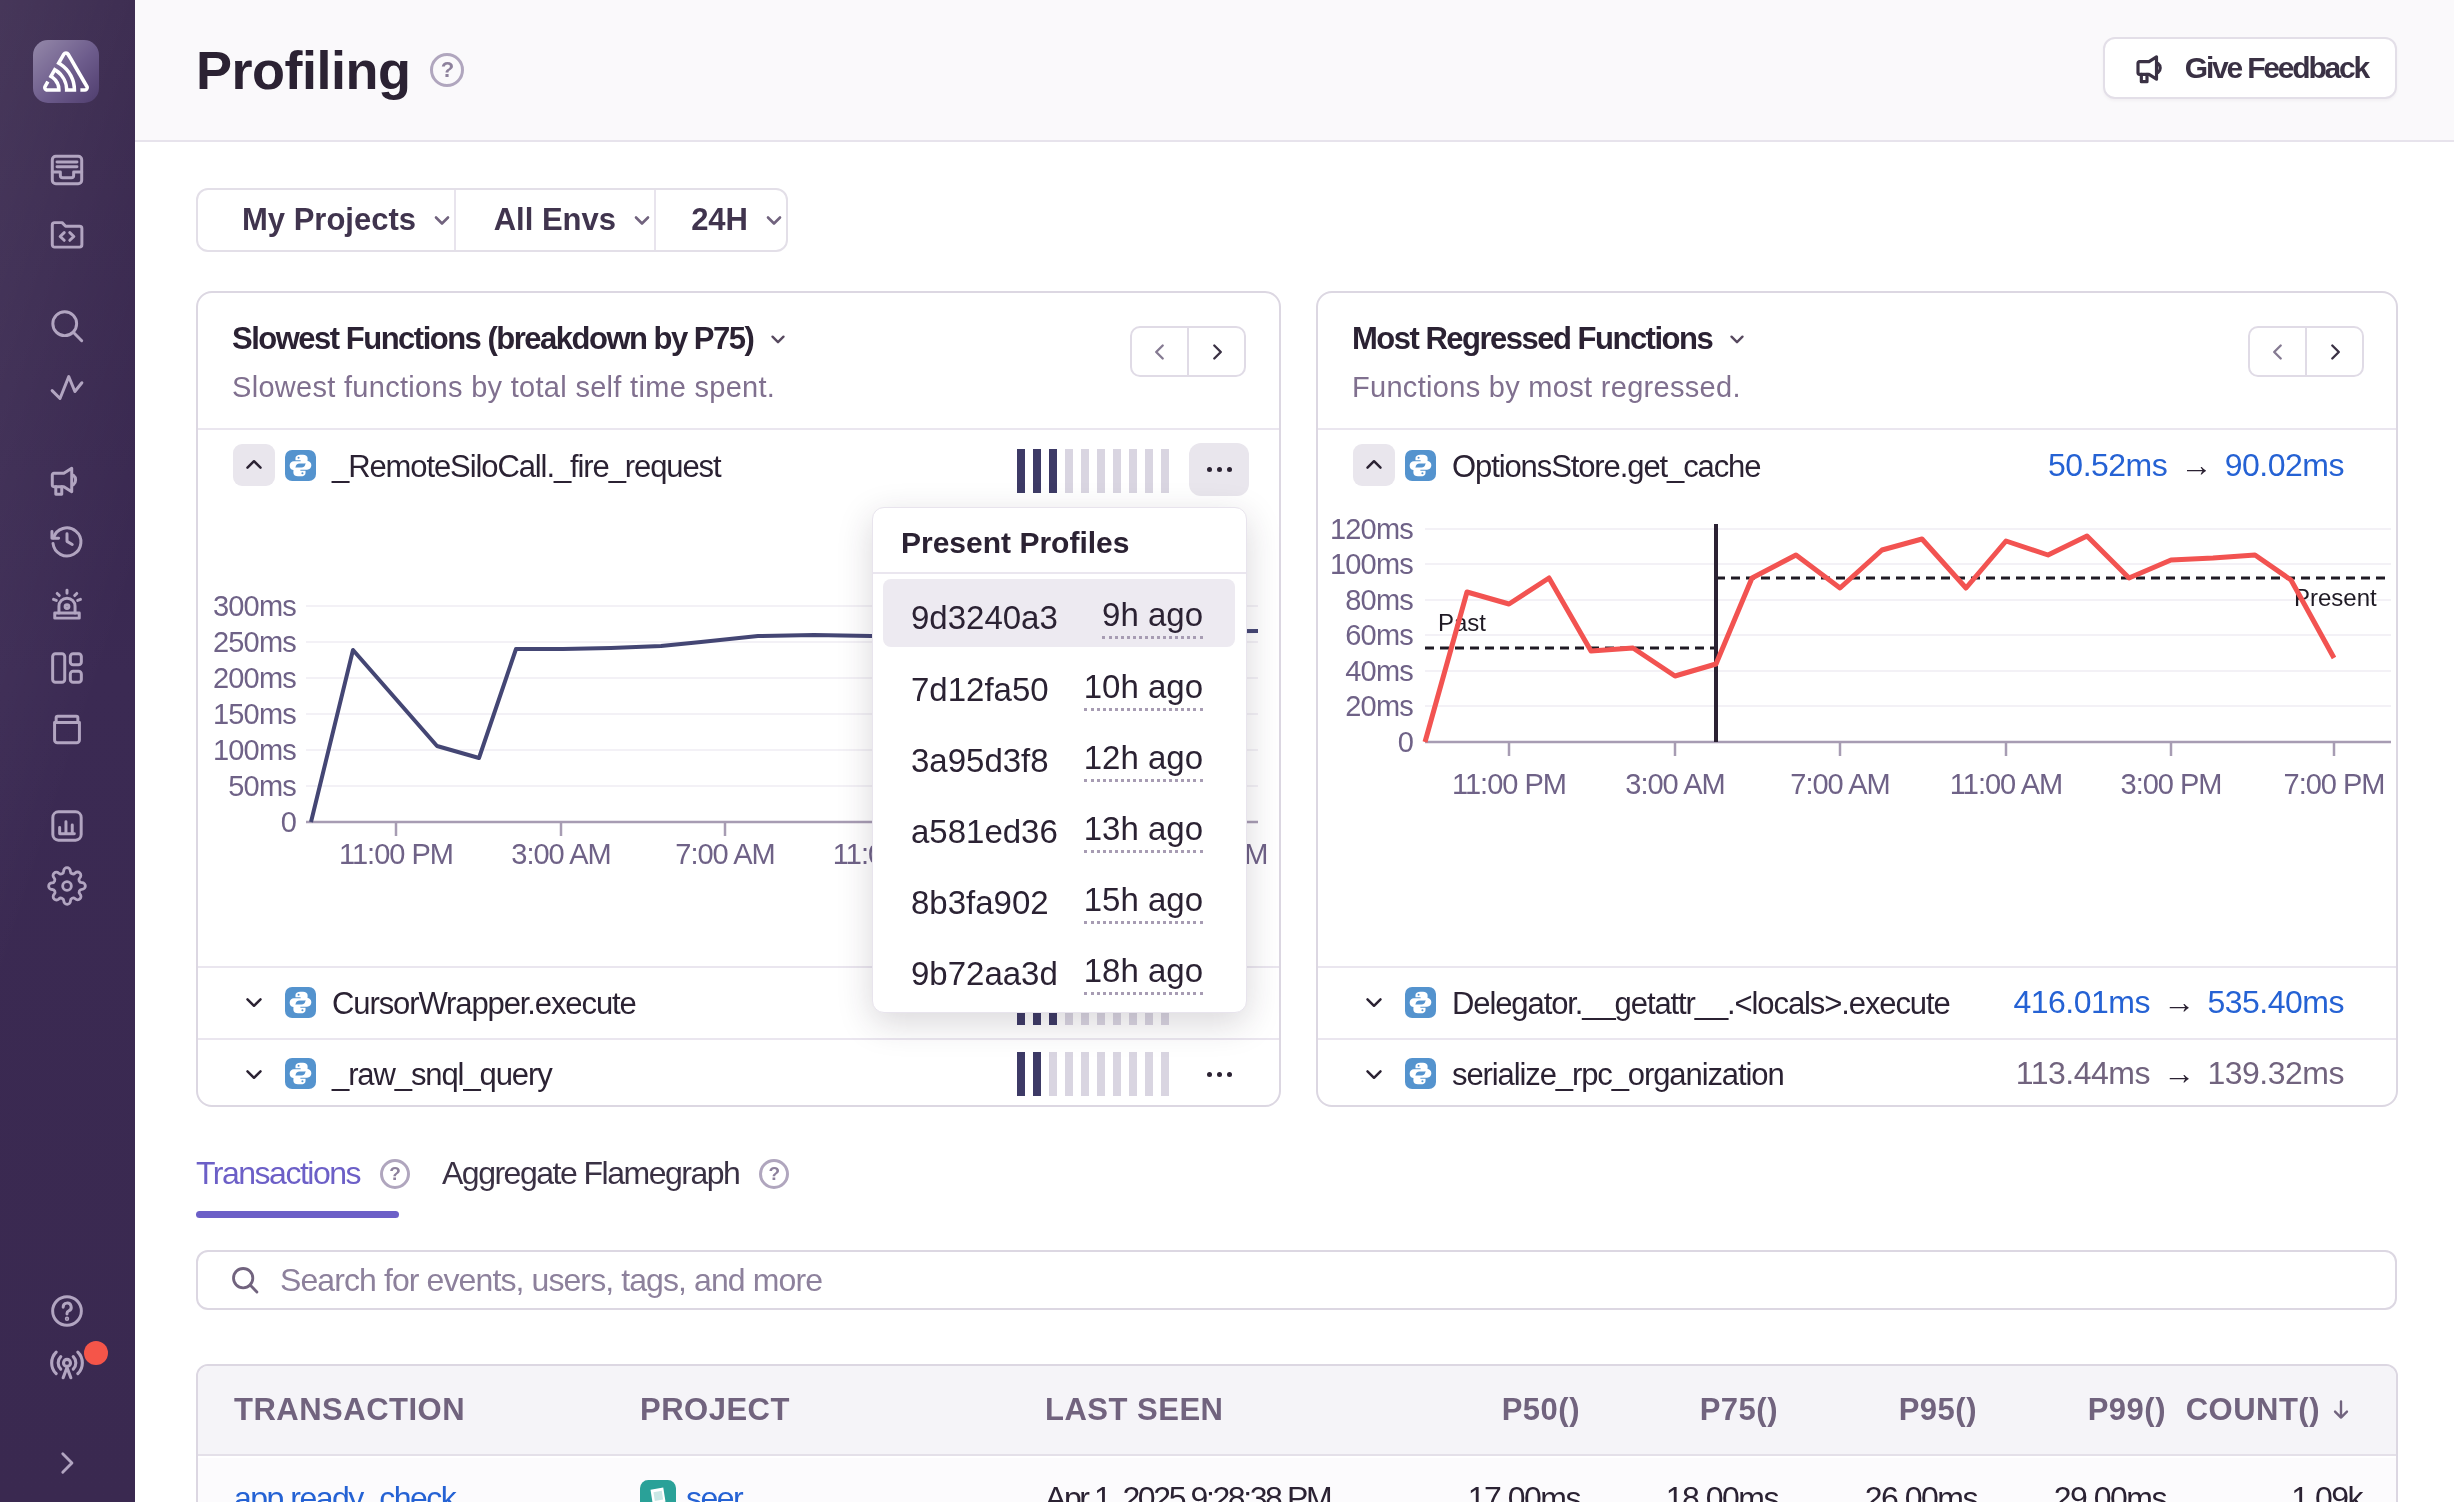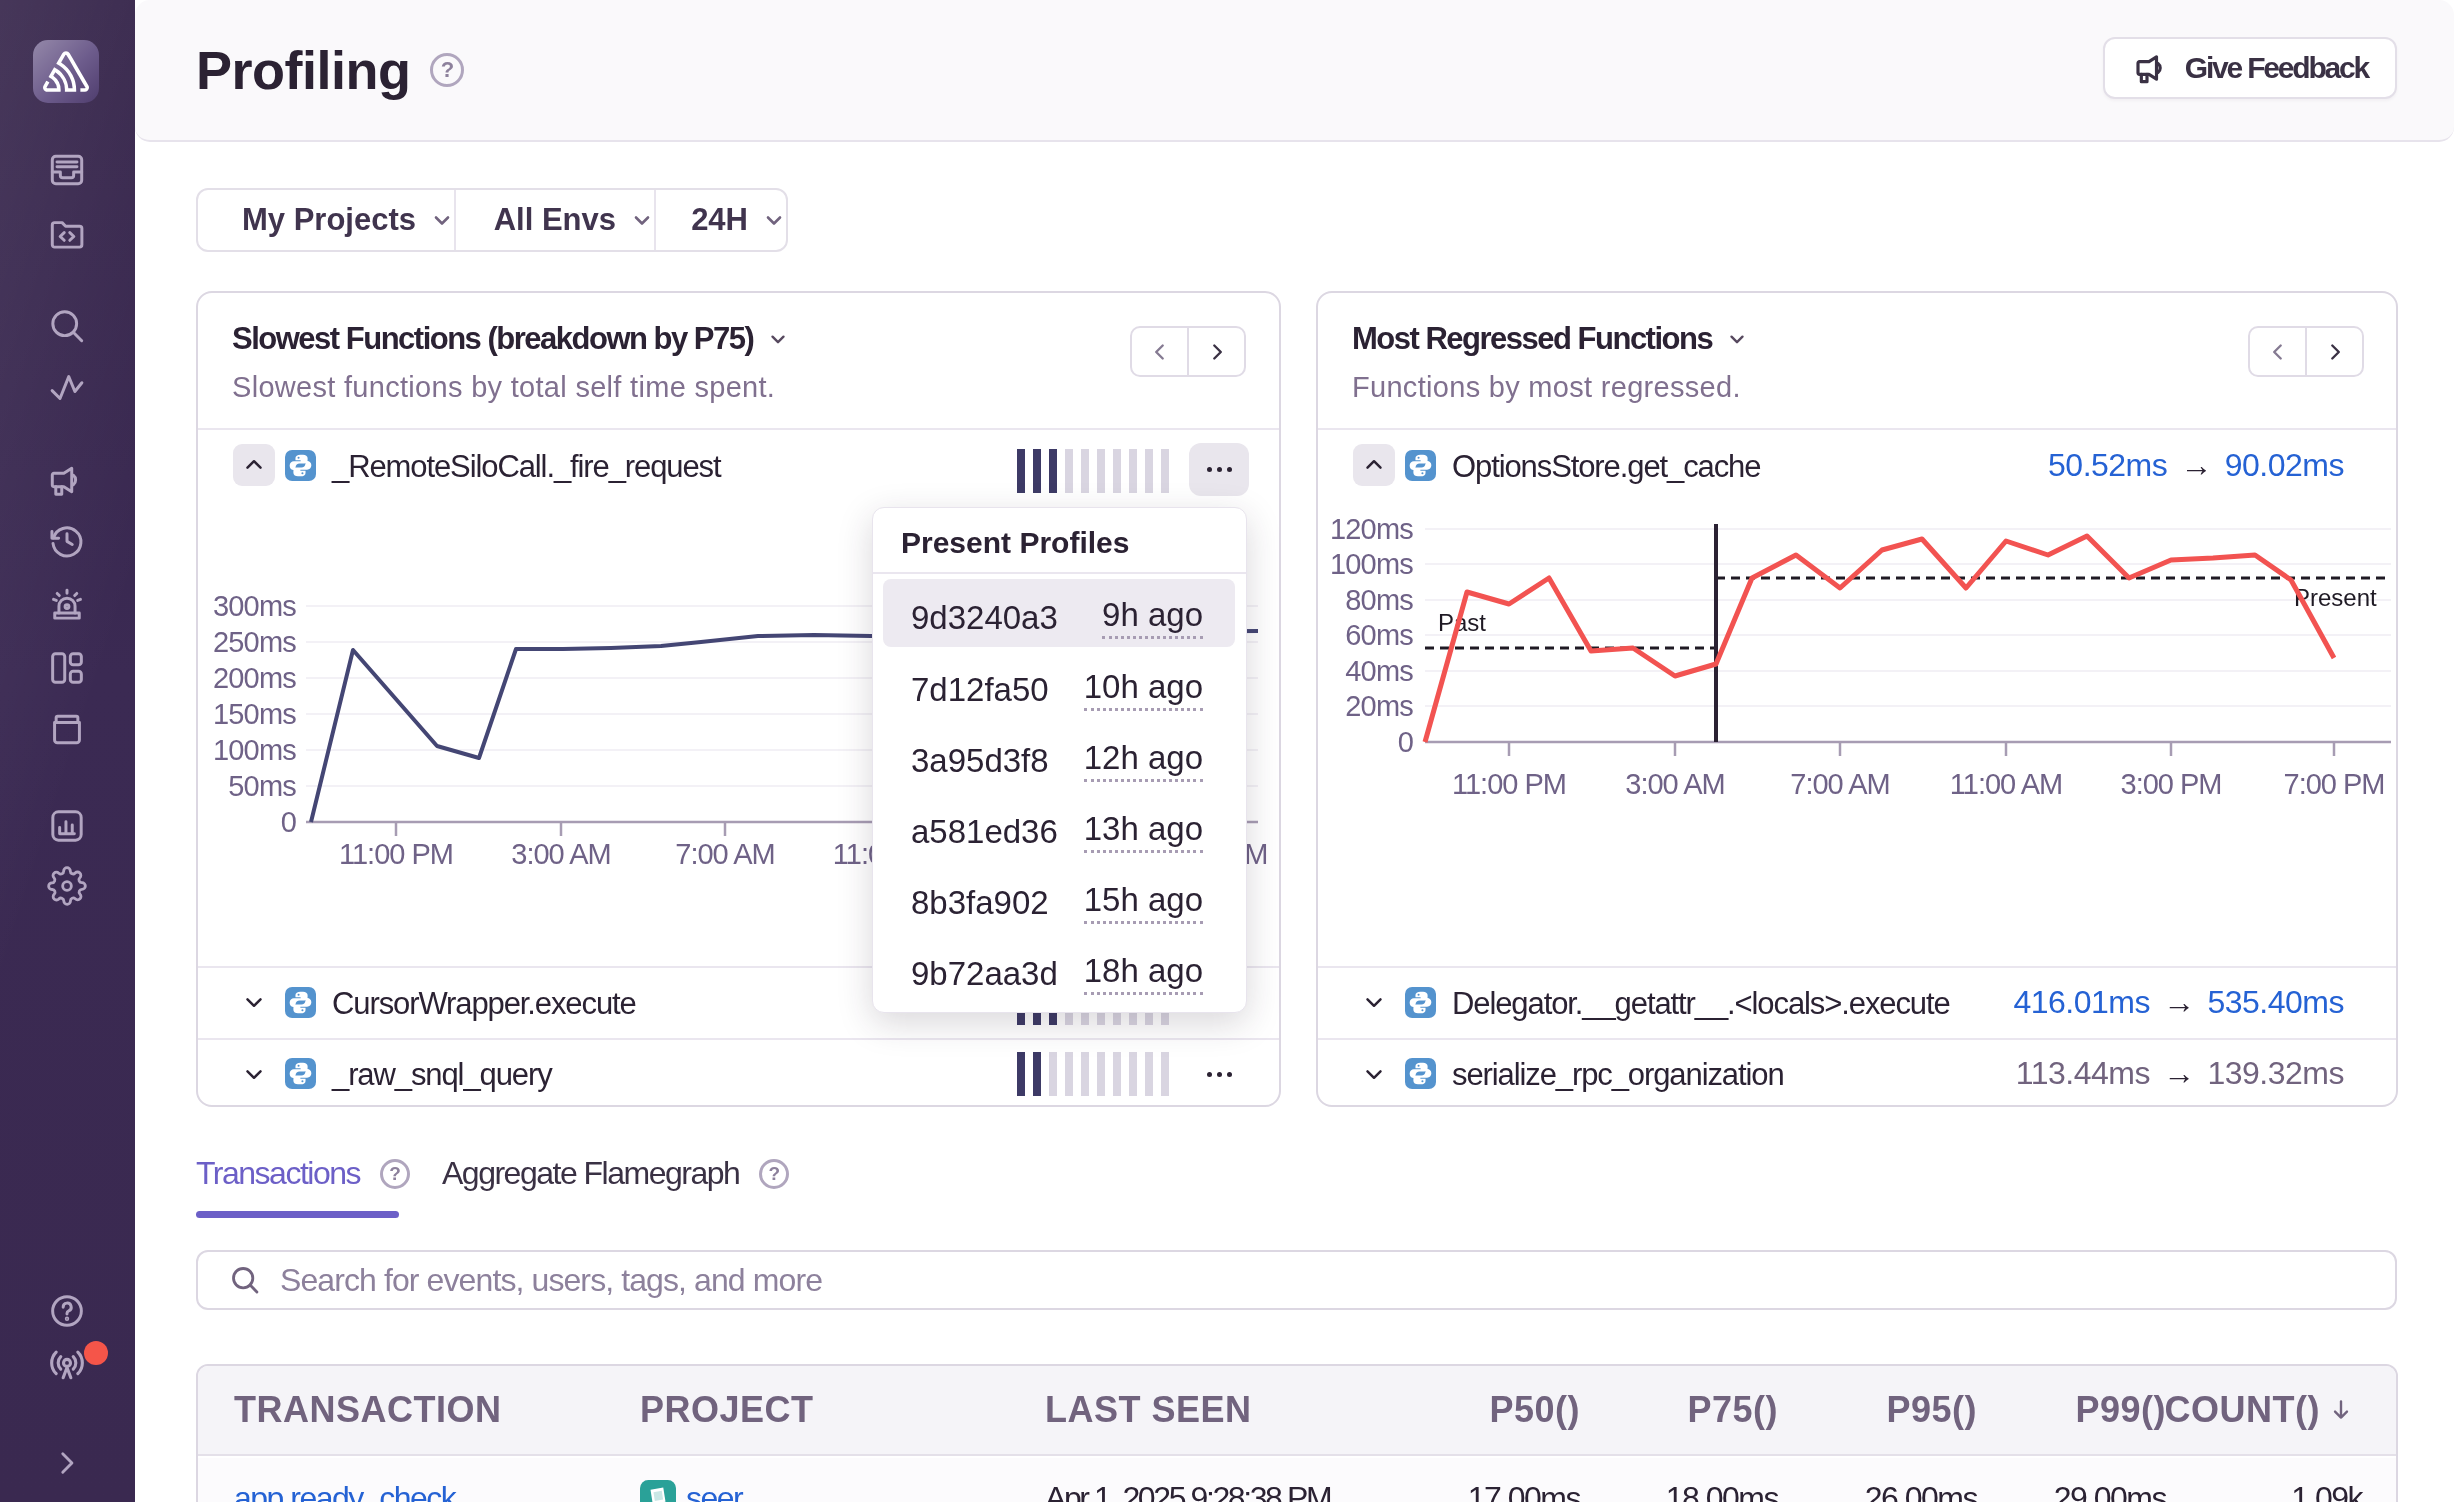--- a/index.html
+++ b/index.html
@@ -11,21 +11,21 @@
 #sidebar { position:absolute; left:0; top:0; width:135px; height:1502px;
   background:linear-gradient(180deg,#342349 0%,#3b2a53 45%,#3a2950 100%); }
 #sidebar::before { content:""; position:absolute; inset:0;
   background:linear-gradient(108deg, rgba(255,255,255,.09) 0%, rgba(255,255,255,.04) 28%, rgba(255,255,255,0) 52%); }
 #logoTile { position:absolute; left:33px; top:40px; width:66px; height:63px; border-radius:15px;
   background:linear-gradient(135deg,#9488a9 0%,#6d5c8c 55%,#4f3d6e 100%); display:flex; align-items:center; justify-content:center; }
 .sico { position:absolute; left:67px; transform:translate(-50%,-50%); color:#b2a5c1; }
 .reddot { position:absolute; left:84px; top:1341px; width:24px; height:24px; border-radius:50%; background:#f55549; }
 
 
-#header { position:absolute; left:135px; top:0; right:0; height:142px; background:#faf9fb; border-bottom:2px solid #e7e3ec;border-radius:15px; }
+#header { position:absolute; left:135px; top:0; right:0; height:142px; background:#faf9fb; border-bottom:2px solid #e7e3ec; }
 #h1wrap { position:absolute; left:61px; top:0; height:140px; display:flex; align-items:center; gap:20px; }
 #h1wrap h1 { font-size:54px; font-weight:700; color:#2b2233; letter-spacing:-0.5px; }
 .qcirc { width:34px; height:34px; border-radius:50%; border:3px solid #b0a6be; color:#8d819c;
   display:flex; align-items:center; justify-content:center; font-size:22px; font-weight:700; }
 #feedbackBtn { position:absolute; right:57px; top:37px; height:62px; padding:0 27px; background:#fff;
   border:2px solid #e3dfe8; border-radius:12px; display:flex; align-items:center; gap:13px;
   font-size:30px; font-weight:700; color:#3a3144; letter-spacing:-2.2px; box-shadow:0 2px 3px rgba(43,34,51,.04); }
 
 
 #filterbar { position:absolute; left:196px; top:188px; width:592px; height:64px; background:#fff;
@@ -76,21 +76,21 @@
 
 #search { position:absolute; left:196px; top:1250px; width:2201px; height:60px; background:#fff;
   border:2px solid #dcd7e2; border-radius:12px; display:flex; align-items:center; }
 #search .ph { font-size:32px; color:#8d819c; margin-left:18px; letter-spacing:-0.9px; }
 
 
 #table { position:absolute; left:196px; top:1364px; width:2202px; height:200px; background:#fff;
   border:2px solid #dcd7e2; border-radius:12px 12px 0 0; overflow:hidden; }
 #thead { position:absolute; left:0; top:0; right:0; height:90px; background:#f5f4f8; border-bottom:2px solid #e4e0e9; }
 #thead .th { position:absolute; top:0; height:88px; display:flex; align-items:center;
-  font-size:36px; font-weight:700; color:#71637e; letter-spacing:0.5px; }
+  font-size:31px; font-weight:700; color:#71637e; letter-spacing:0.5px; }
 #trow { position:absolute; left:0; top:92px; right:0; height:108px; background:#fcfbfd; }
 #trow .td { position:absolute; top:0; height:80px; display:flex; align-items:center; font-size:32px; letter-spacing:-1.5px; }
 .bluelink { color:#2562d4; }
 
 
 #popup { position:absolute; left:872px; top:507px; width:375px; height:506px; background:#fff;
   border:1px solid #e8e4ed; border-radius:12px; box-shadow:0 10px 35px rgba(43,34,51,.18); }
 #popup .ptitle { position:absolute; left:28px; top:18px; font-size:30px; font-weight:700; color:#2b2233; }
 #popup .pdiv { position:absolute; left:0; right:0; top:64px; border-top:2px solid #eae6ef; }
 #popup .hl { position:absolute; left:10px; right:11px; top:71px; height:68px; border-radius:8px; background:#edeaf1; }

